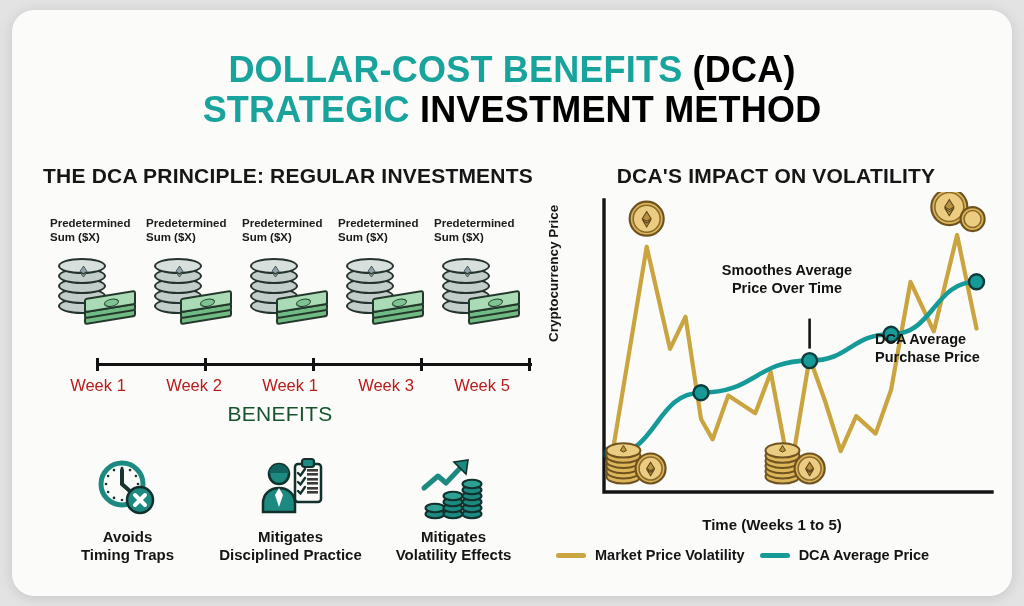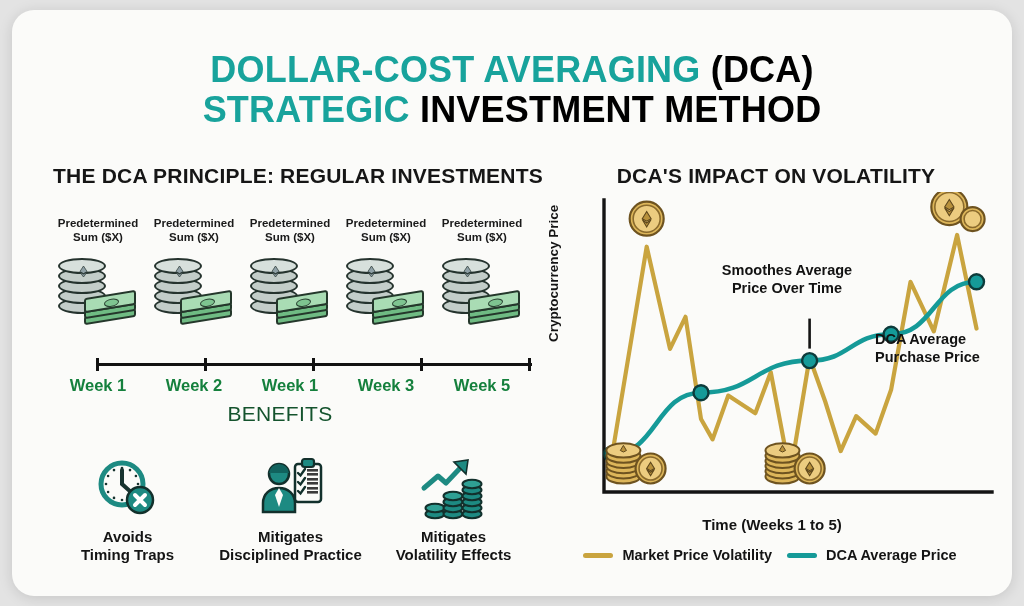--- a/index.html
+++ b/index.html
@@ -25,27 +25,27 @@
     white-space:nowrap;
   }
   .t-teal{color:#18a39c;}
   .t-green{color:#000000;}
 
   
   .sec-head{
     position:absolute;font-weight:bold;font-size:21px;color:#161616;
     letter-spacing:.2px;white-space:nowrap;text-align:center;
   }
-  #left-head{left:18px;top:154px;width:536px;}
+  #left-head{left:8px;top:154px;width:536px;}
   #right-head{left:540px;top:154px;width:448px;}
 
   
   #weeks{position:absolute;left:38px;top:206px;width:480px;height:130px;}
   .week-col{
-    position:absolute;top:0;width:96px;text-align:center;
+    position:absolute;top:0;width:96px;
   }
   .sum-label{
     font-size:11.5px;font-weight:bold;color:#1a1a1a;line-height:14px;
   }
   .money-icon{position:relative;width:96px;height:84px;margin-top:10px;}
 
   
   .cstack{position:absolute;left:8px;top:4px;width:52px;height:56px;}
   .cdisc{
     position:absolute;left:0;width:48px;height:16px;border-radius:50%;
@@ -71,21 +71,21 @@
     background:#7ec490;border:1.6px solid #2a4232;box-sizing:border-box;
   }
 
   
   #timeline{position:absolute;left:84px;top:348px;width:436px;height:12px;}
   #tl-line{position:absolute;left:0;top:5px;width:436px;height:3.2px;background:#121212;}
   .tl-tick{position:absolute;top:0;width:3.2px;height:13px;background:#121212;}
   #week-labels{position:absolute;left:38px;top:366px;width:480px;height:22px;}
   .wk-label{
     position:absolute;top:0;width:96px;text-align:center;
-    font-size:16.5px;font-weight:bold;color:#15803d;
+    font-size:16.5px;font-weight:normal;color:#b91c1c;
   }
 
   
   #benefits-head{
     position:absolute;left:0;top:392px;width:536px;text-align:center;
     font-size:21px;font-weight:normal;color:#14532d;letter-spacing:.3px;
   }
   #benefits{position:absolute;left:34px;top:442px;width:490px;height:120px;}
   .benefit{position:absolute;top:0;width:163px;text-align:center;}
   .b-icon{height:72px;display:flex;align-items:center;justify-content:center;}
@@ -107,36 +107,36 @@
   }
   .annot{
     position:absolute;font-size:14.5px;font-weight:bold;color:#121212;
     line-height:18px;text-align:center;white-space:pre-line;
   }
   #annot-smooth{left:145px;top:69px;width:180px;}
   #annot-dca{left:300px;top:138px;width:140px;text-align:left;margin-left:23px;}
 
   
   #legend{
-    position:absolute;left:532px;top:532px;width:452px;height:26px;
-    display:flex;align-items:center;justify-content:center;gap:15px;
+    position:absolute;left:544px;top:532px;width:452px;height:26px;
+    display:flex;align-items:center;justify-content:flex-start;gap:15px;
   }
   .lg-item{display:flex;align-items:center;gap:9px;}
   .lg-swatch{width:30px;height:5px;border-radius:3px;}
   .lg-text{font-size:14.5px;font-weight:bold;color:#141414;white-space:nowrap;}
 </style>
 </head>
 <body>
 
 <div id="stage">
   <div id="card">
 
     <div class="title-block">
       <div class="title-line">
-        <span class="t-teal">DOLLAR-COST AVERAGING </span><span class="t-green">(DCA)</span>
+        <span class="t-teal">DOLLAR-COST BENEFITS </span><span class="t-green">(DCA)</span>
       </div>
       <div class="title-line">
         <span class="t-teal">STRATEGIC </span><span class="t-green">INVESTMENT METHOD</span>
       </div>
     </div>
 
     <div class="sec-head" id="left-head">THE DCA PRINCIPLE: REGULAR INVESTMENTS</div>
 
     <div id="weeks">
         <div class="week-col" style="left: 0px;">

